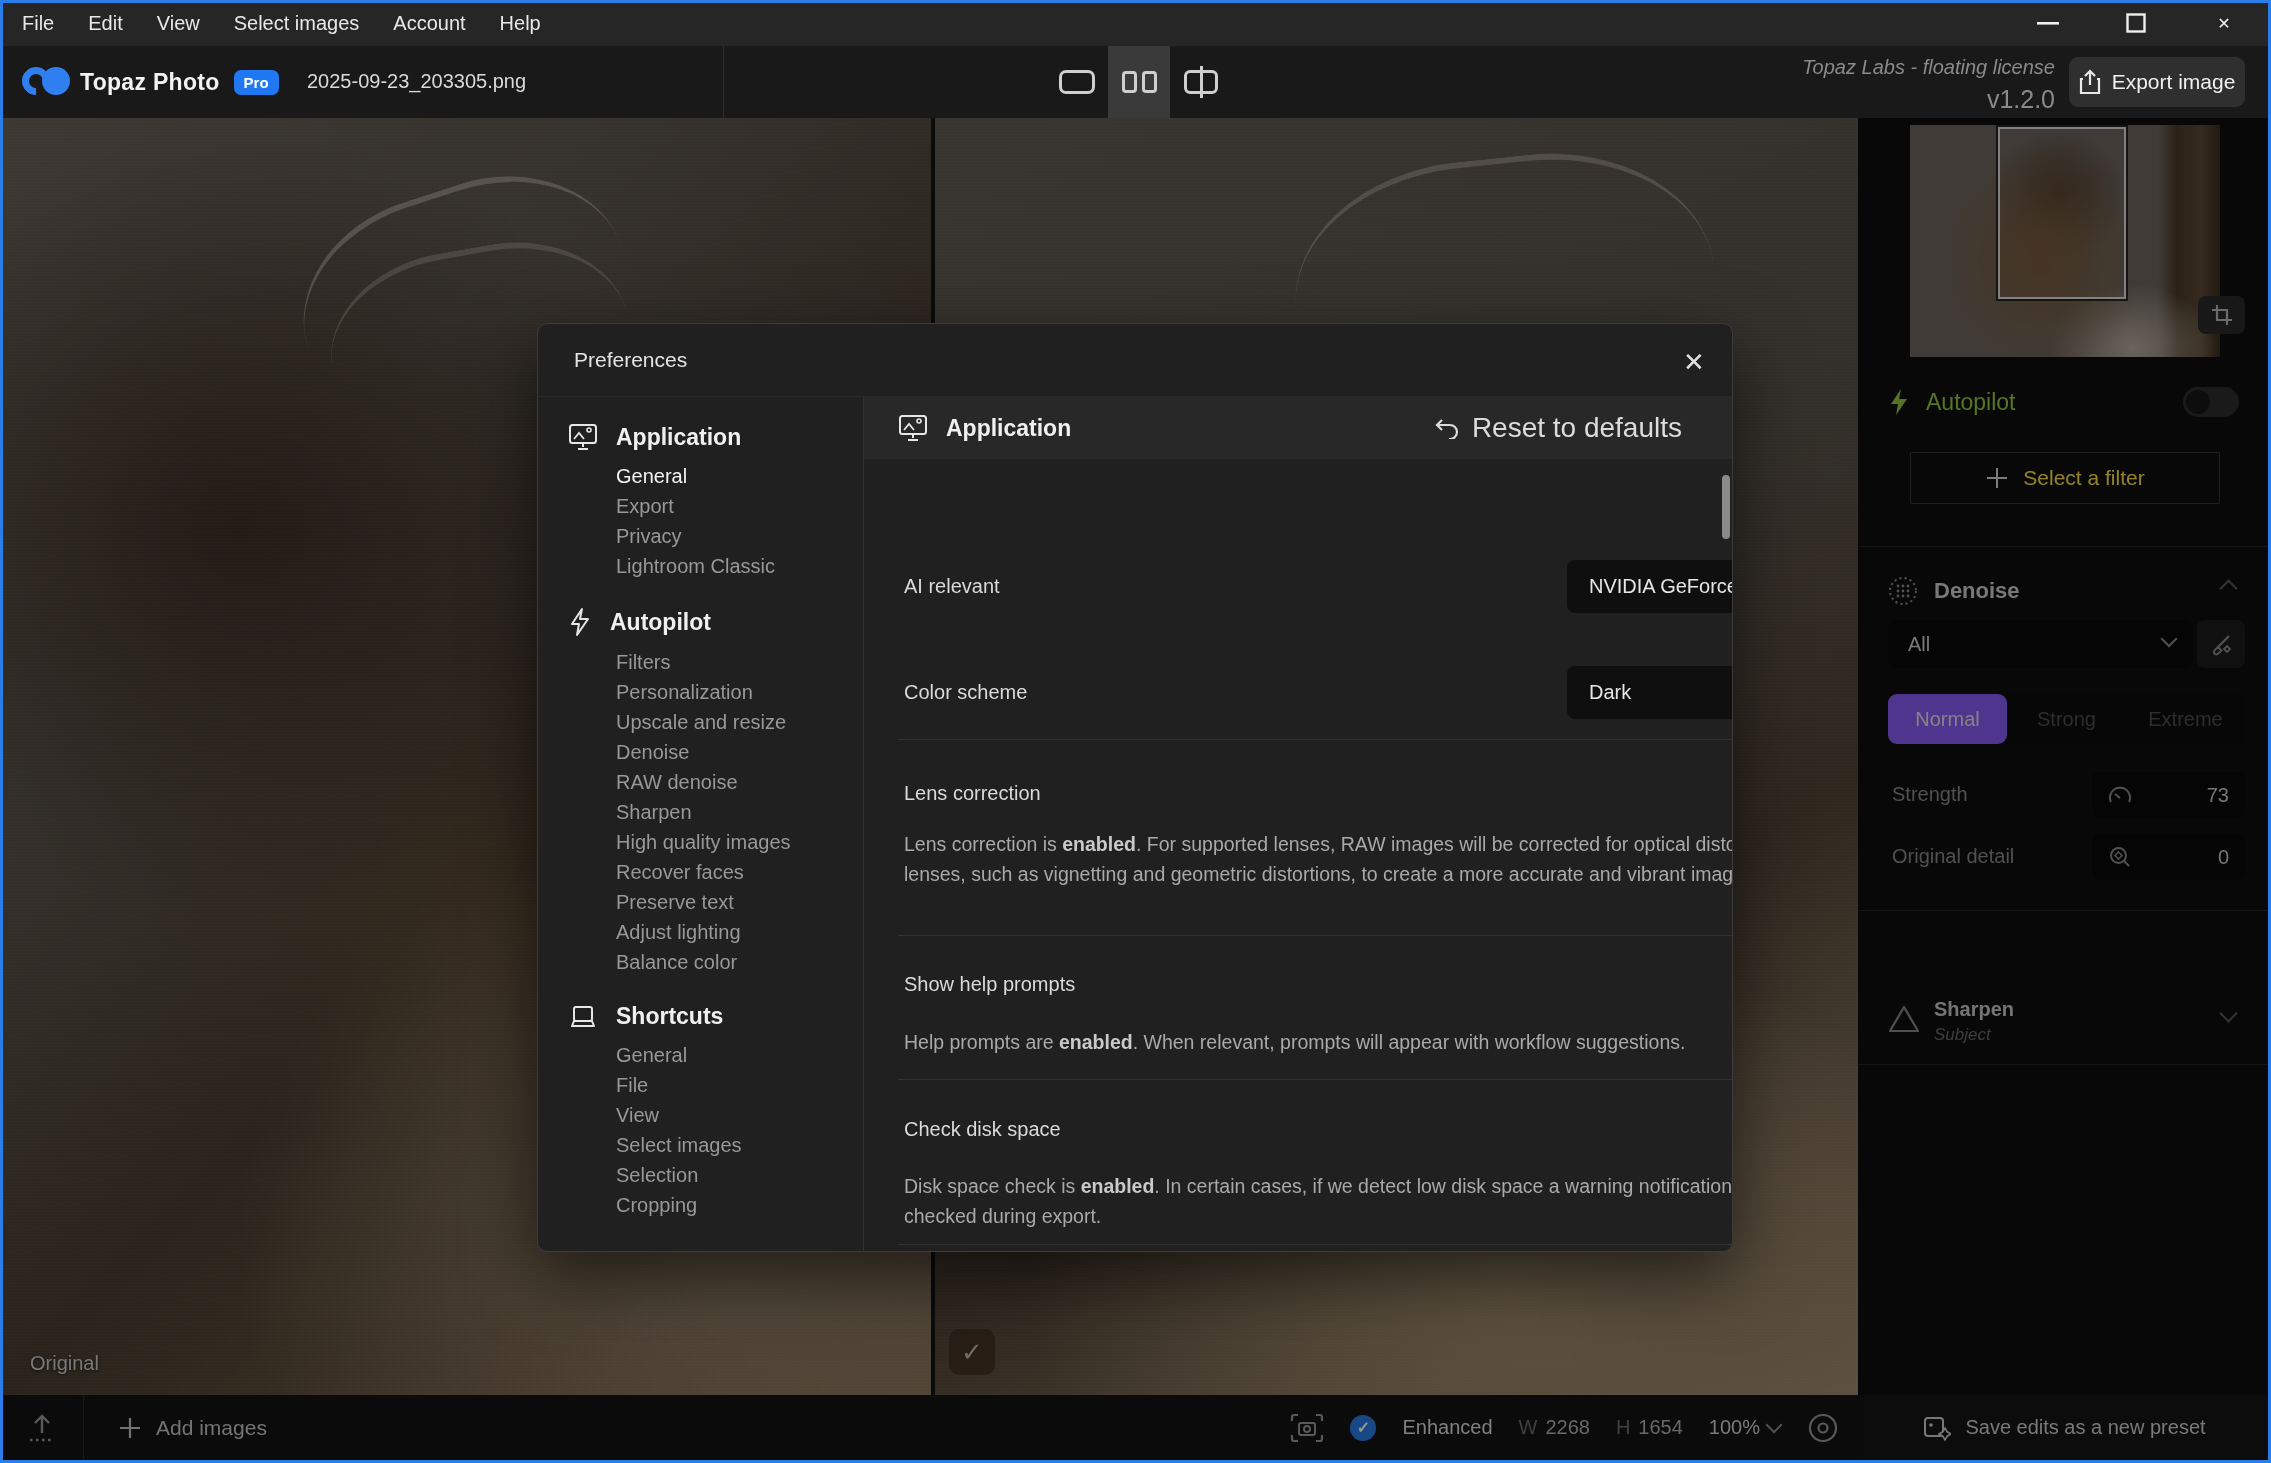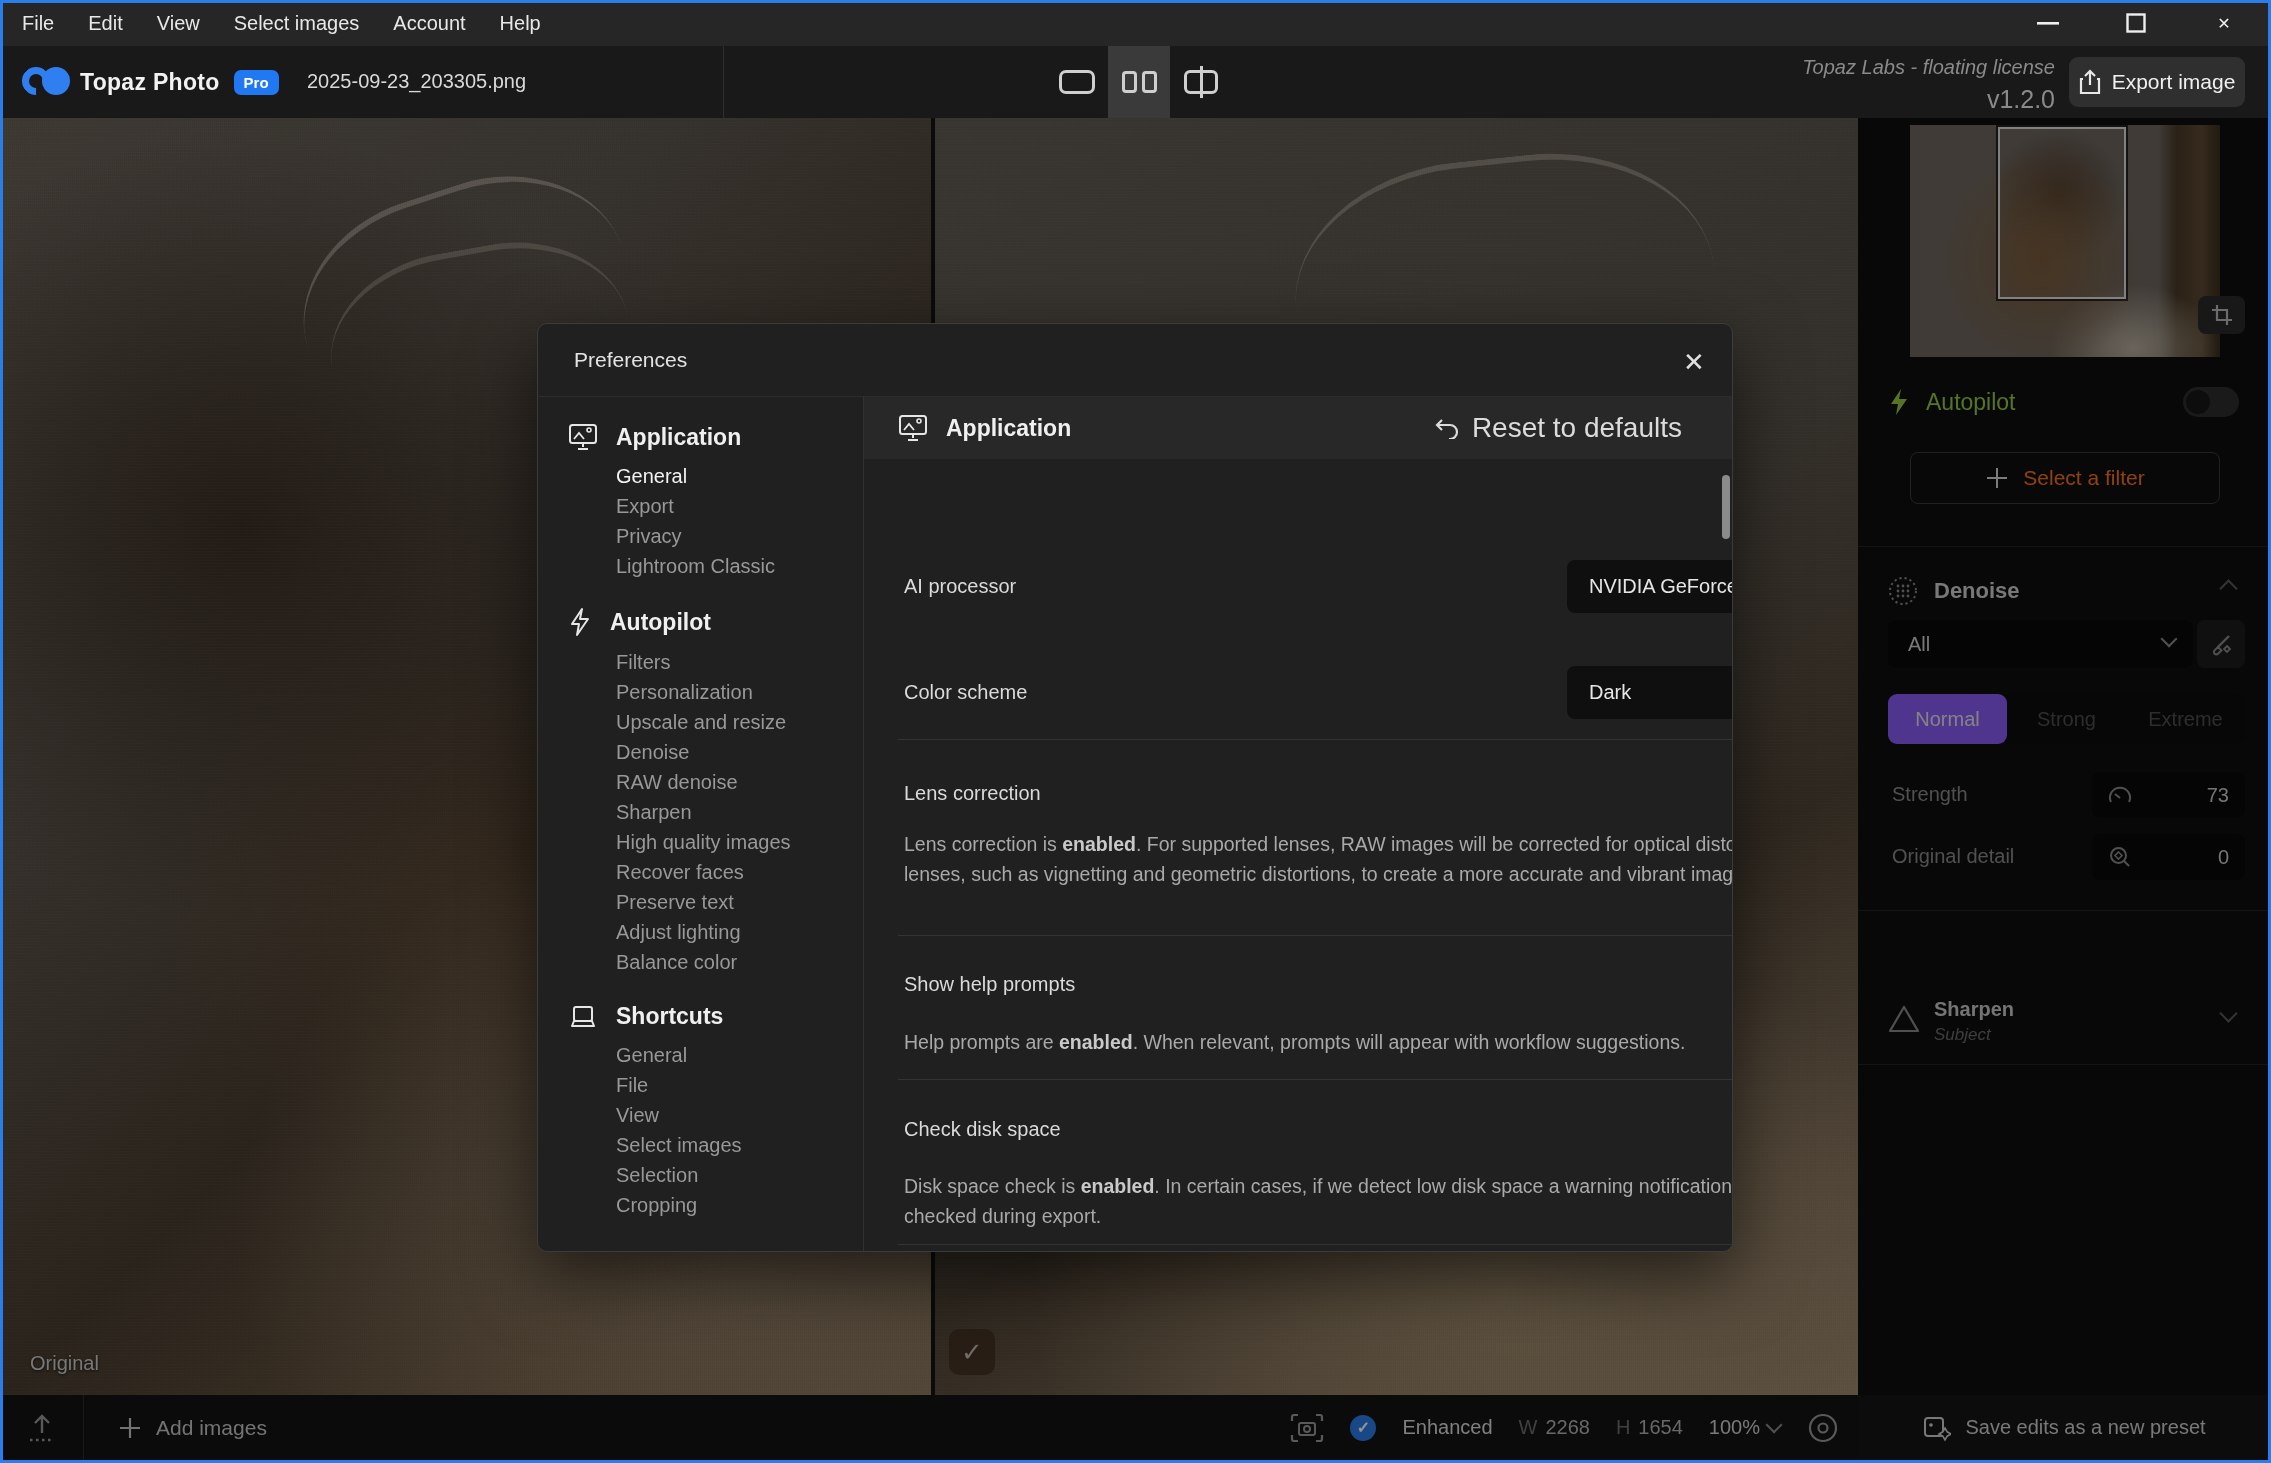--- a/index.html
+++ b/index.html
@@ -91,22 +91,22 @@
       linear-gradient(90deg,#6e6760 0%,#6e6760 80%,#4a3a28 86%,#5d4a33 94%,#3c2e1e 100%); }
   .thumb-sel { position:absolute; left:88px; top:2px; width:128px; height:172px; border:2px solid #dedede; box-shadow:0 0 0 2px rgba(0,0,0,.65); }
   .crop-btn { position:absolute; left:340px; top:178px; width:47px; height:38px; background:#2a2a2a; border-radius:8px;
     display:flex; align-items:center; justify-content:center; }
   .ap-row { position:absolute; left:30px; top:262px; width:353px; height:44px; display:flex; align-items:center; }
   .ap-label { color:#95c93d; font-size:23px; margin-left:16px; }
   .toggle { width:56px; height:30px; border-radius:15px; position:relative; }
   .toggle.off { background:#2e2e2e; }
   .toggle.off .knob { position:absolute; left:3px; top:3px; width:24px; height:24px; border-radius:50%; background:#181818; }
   .ap-toggle { position:absolute; right:2px; top:7px; }
-  .filter-btn { position:absolute; left:52px; top:334px; width:310px; height:52px; border:1px solid #3a3a3a; border-radius:8px;
-    display:flex; align-items:center; justify-content:center; gap:14px; color:#f97316; font-size:21px; }
+  .filter-btn { position:absolute; left:52px; top:334px; width:310px; height:52px; border:1px solid #3a3a3a; border-radius:2px;
+    display:flex; align-items:center; justify-content:center; gap:14px; color:#fde047; font-size:21px; }
   .sec-div { position:absolute; left:0; width:413px; height:1px; background:#242424; }
   .dn-head { position:absolute; left:30px; top:458px; width:353px; display:flex; align-items:center; }
   .dn-title { color:#cfcfcf; font-size:22px; font-weight:700; margin-left:16px; }
   .chev-up { position:absolute; right:6px; top:6px; width:13px; height:13px; border-left:2px solid #5a5a5a; border-top:2px solid #5a5a5a; transform:rotate(45deg); }
   .chev-dn { width:13px; height:13px; border-right:2px solid #5a5a5a; border-bottom:2px solid #5a5a5a; transform:rotate(45deg); }
   .dn-select { position:absolute; left:30px; top:502px; width:305px; height:48px; background:#0a0a0a; border-radius:8px;
     display:flex; align-items:center; padding:0 20px; color:#d0d0d0; font-size:20px; }
   .dn-select .chev { position:absolute; right:18px; top:18px; }
   .brush-btn { position:absolute; left:339px; top:502px; width:48px; height:48px; background:#1d1d1d; border-radius:8px;
     display:flex; align-items:center; justify-content:center; }
@@ -449,21 +449,21 @@
         <div class="reset-btn">
           <svg width="26" height="22" viewBox="0 0 26 22">
             <path d="M8 3 L3 8 L8 13" fill="none" stroke="#dcdcdc" stroke-width="2.2"></path>
             <path d="M3 8 H16 a7 7 0 0 1 0 14 h-1" fill="none" stroke="#dcdcdc" stroke-width="2.2"></path>
           </svg>
           <span>Reset to defaults</span>
         </div>
       </div>
       <div class="scrollbar" style="top:78px;"></div>
 
-      <span class="crow-label" style="top:178px;">AI processor</span>
+      <span class="crow-label" style="top:178px;">AI relevant</span>
       <div class="dropdown" style="top:163px;">
         <span>NVIDIA GeForce RTX 2080</span>
 
       </div>
 
       <span class="crow-label" style="top:284px;">Color scheme</span>
       <div class="dropdown" style="top:269px;">
         <span>Dark</span>
 
       </div>

